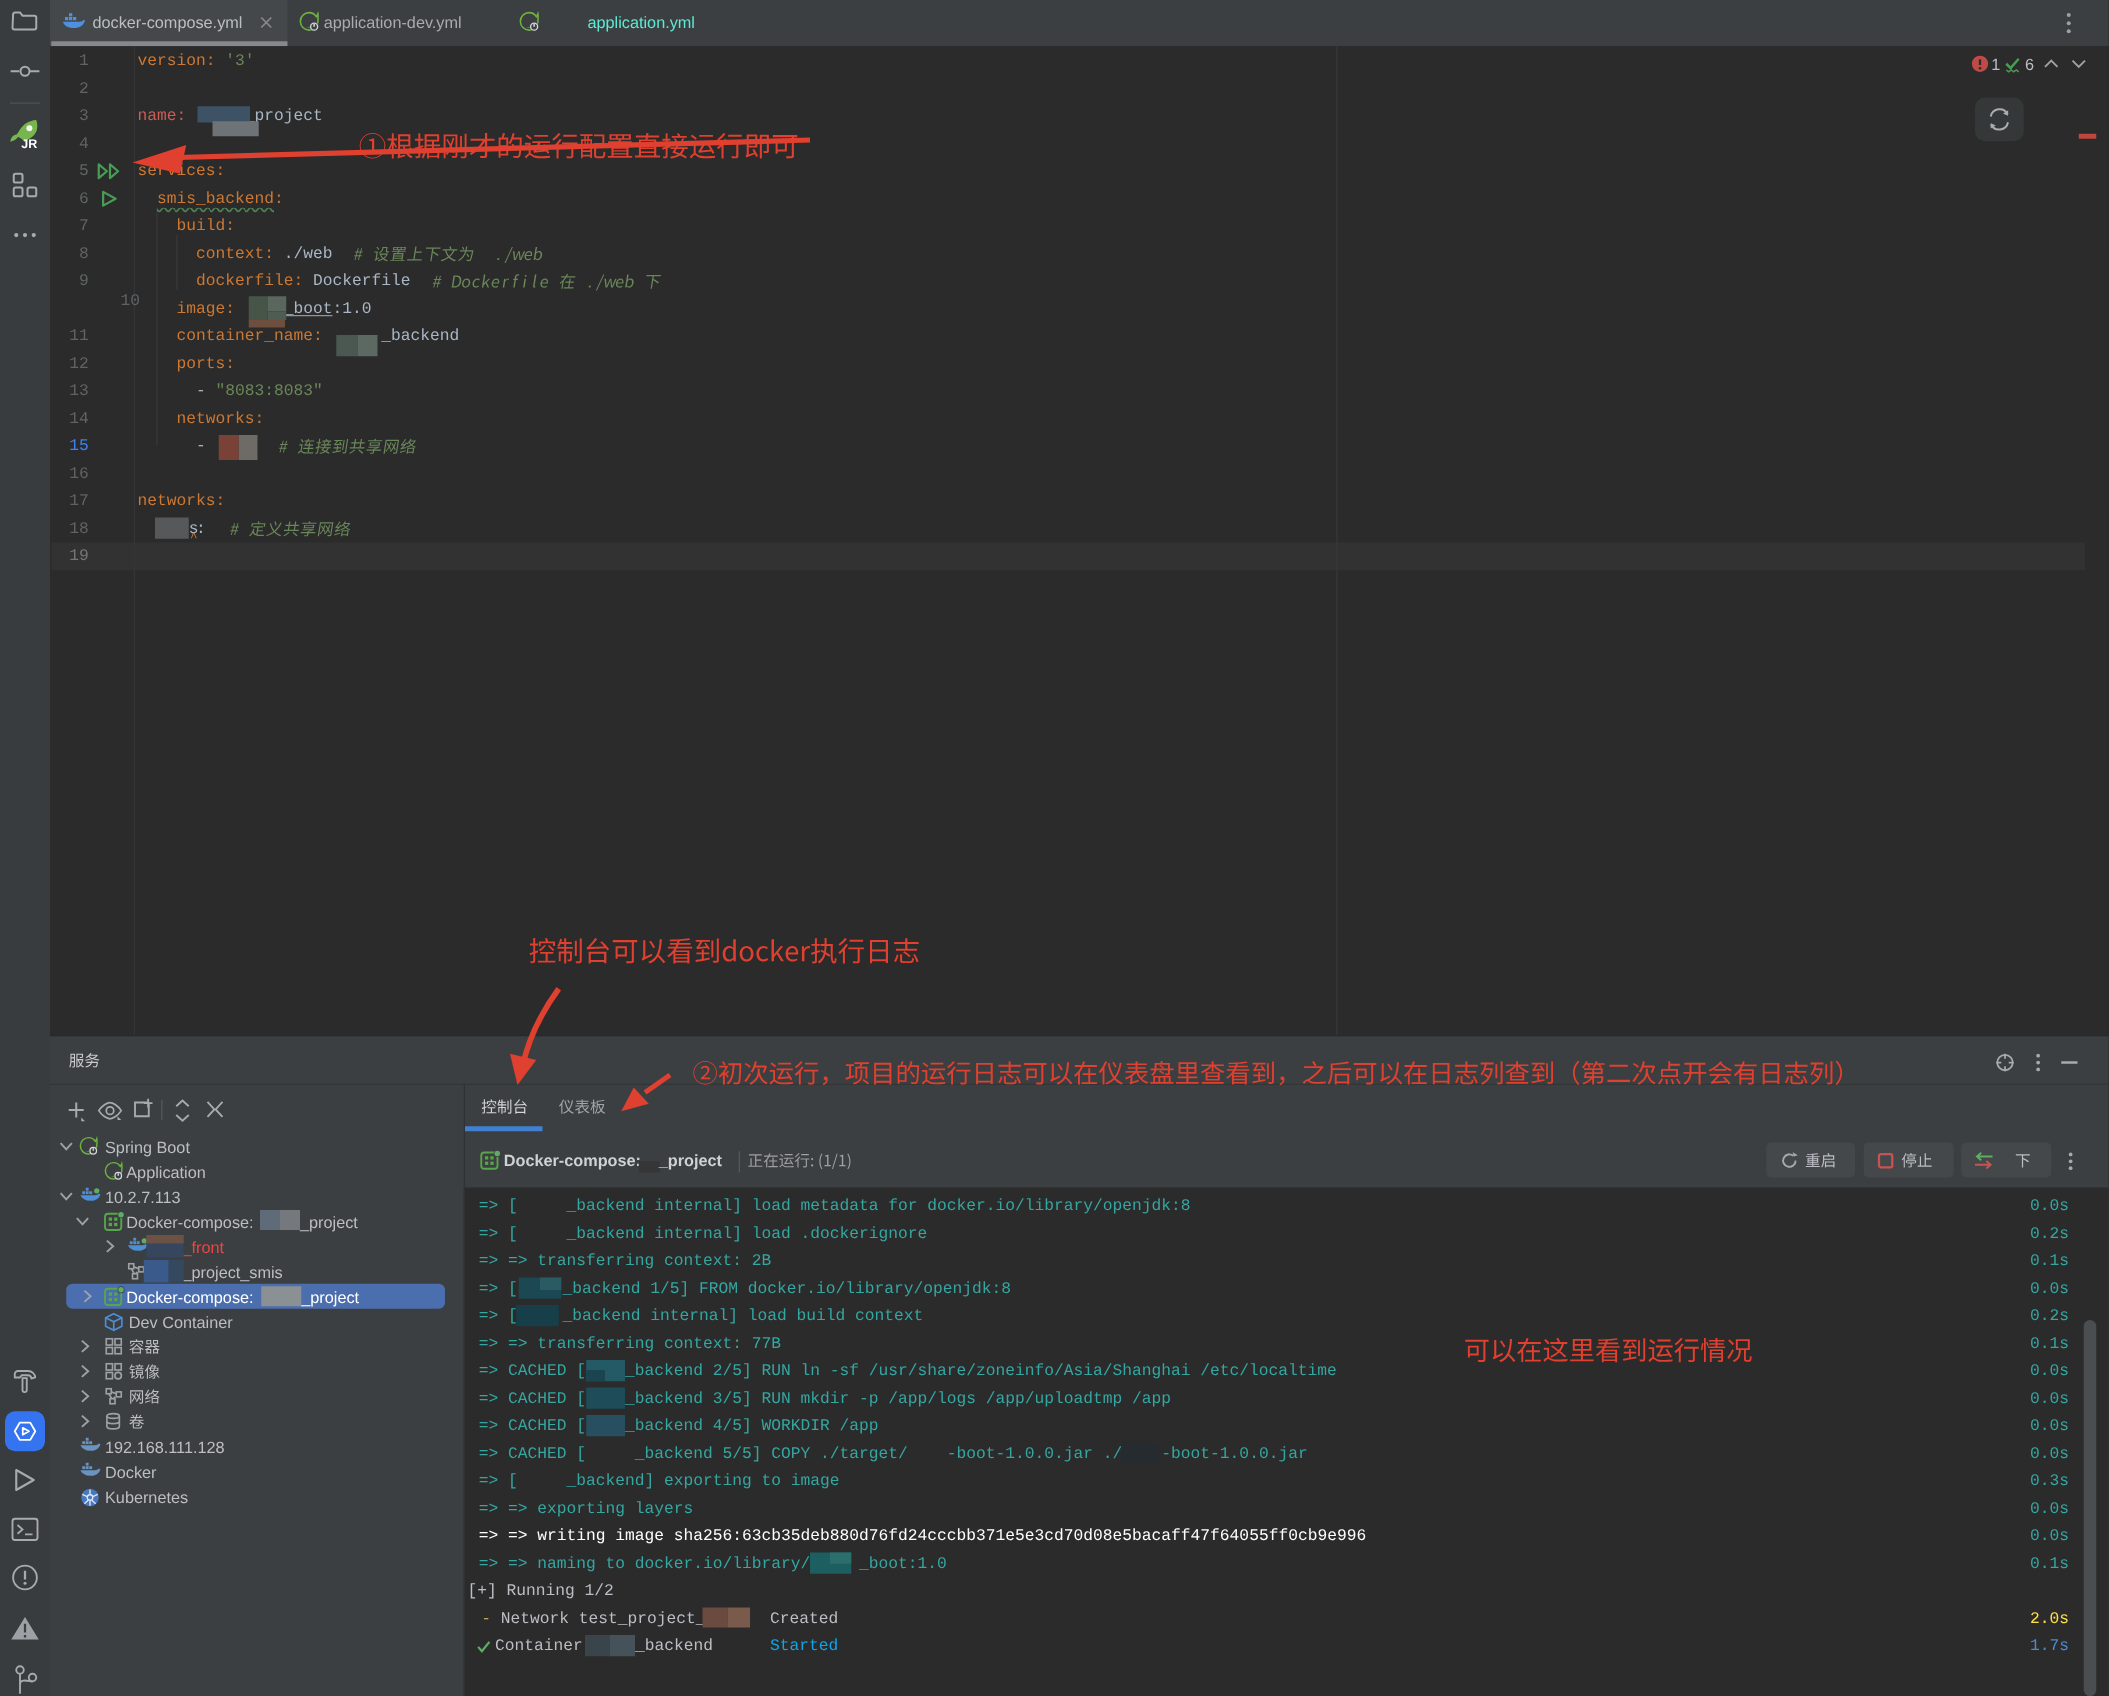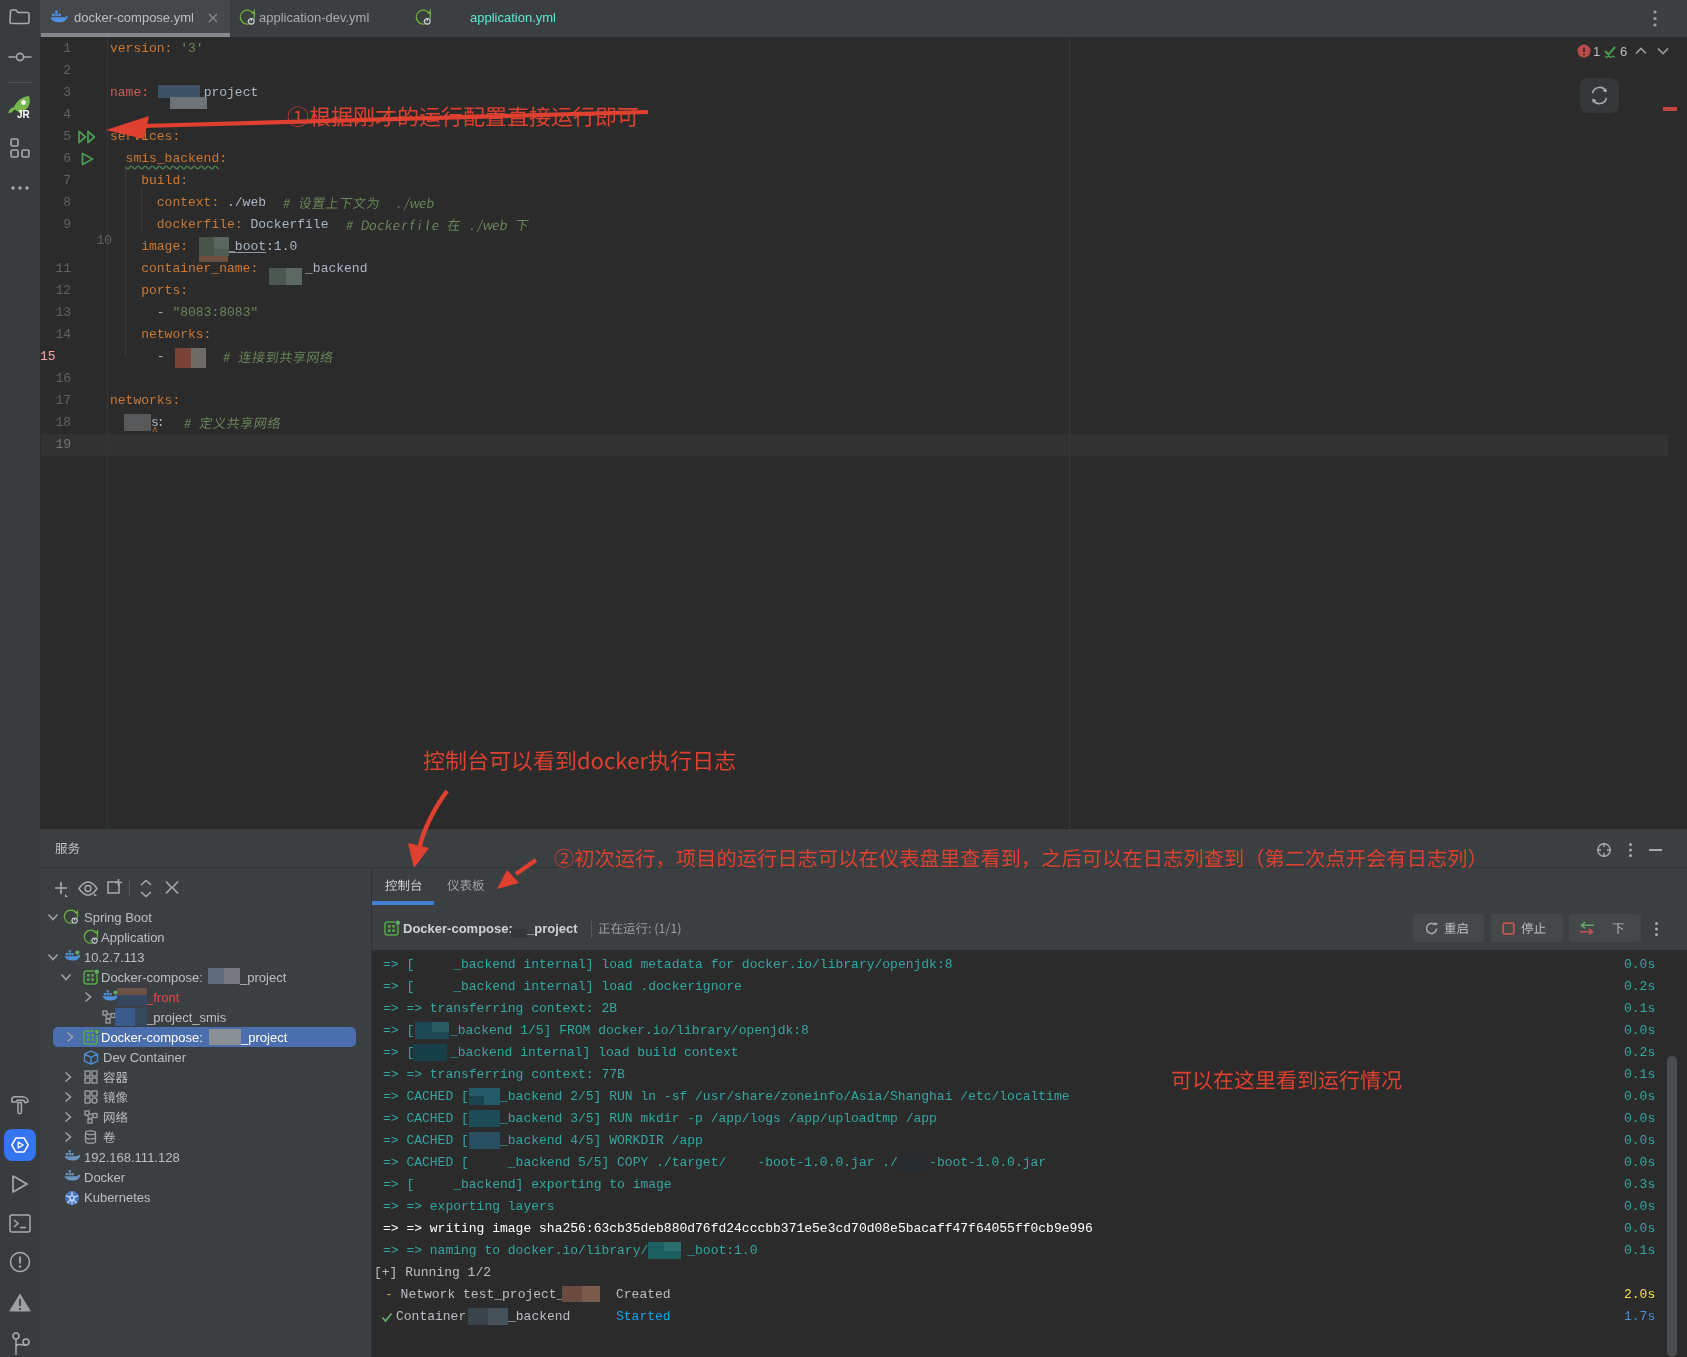--- a/index.html
+++ b/index.html
@@ -133,21 +133,21 @@
 <div class="mline" style="left:40px;top:126px;width:31px;text-align:right;color:#5f6366;">5</div>
 <div class="mline" style="left:40px;top:148px;width:31px;text-align:right;color:#5f6366;">6</div>
 <div class="mline" style="left:40px;top:170px;width:31px;text-align:right;color:#5f6366;">7</div>
 <div class="mline" style="left:40px;top:192px;width:31px;text-align:right;color:#5f6366;">8</div>
 <div class="mline" style="left:40px;top:214px;width:31px;text-align:right;color:#5f6366;">9</div>
 <div class="mline" style="left:40px;top:230px;width:31px;text-align:right;color:#5f6366;margin-left:41px;">10</div>
 <div class="mline" style="left:40px;top:258px;width:31px;text-align:right;color:#5f6366;">11</div>
 <div class="mline" style="left:40px;top:280px;width:31px;text-align:right;color:#5f6366;">12</div>
 <div class="mline" style="left:40px;top:302px;width:31px;text-align:right;color:#5f6366;">13</div>
 <div class="mline" style="left:40px;top:324px;width:31px;text-align:right;color:#5f6366;">14</div>
-<div class="mline" style="left:40px;top:346px;width:31px;text-align:left;color:#fca5a5;">15</div>
+<div class="mline" style="left:40px;top:346px;width:31px;text-align:right;color:#3b82f6;">15</div>
 <div class="mline" style="left:40px;top:368px;width:31px;text-align:right;color:#5f6366;">16</div>
 <div class="mline" style="left:40px;top:390px;width:31px;text-align:right;color:#5f6366;">17</div>
 <div class="mline" style="left:40px;top:412px;width:31px;text-align:right;color:#5f6366;">18</div>
 <div class="mline" style="left:40px;top:434px;width:31px;text-align:right;color:#747678;">19</div>
 <svg class="ic" style="left:77px;top:130px" width="22" height="14" viewBox="0 0 22 14">
     <g fill="none" stroke="#499c54" stroke-width="1.8" stroke-linejoin="round">
       <path d="M2 1.5 L8.5 7 L2 12.5z"></path>
       <path d="M11 1.5 L17.5 7 L11 12.5z"></path>
     </g>
   </svg>

